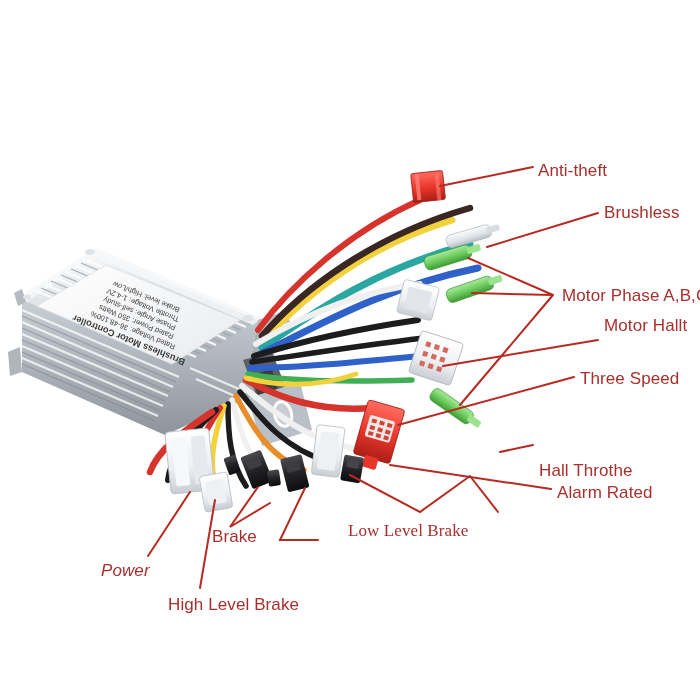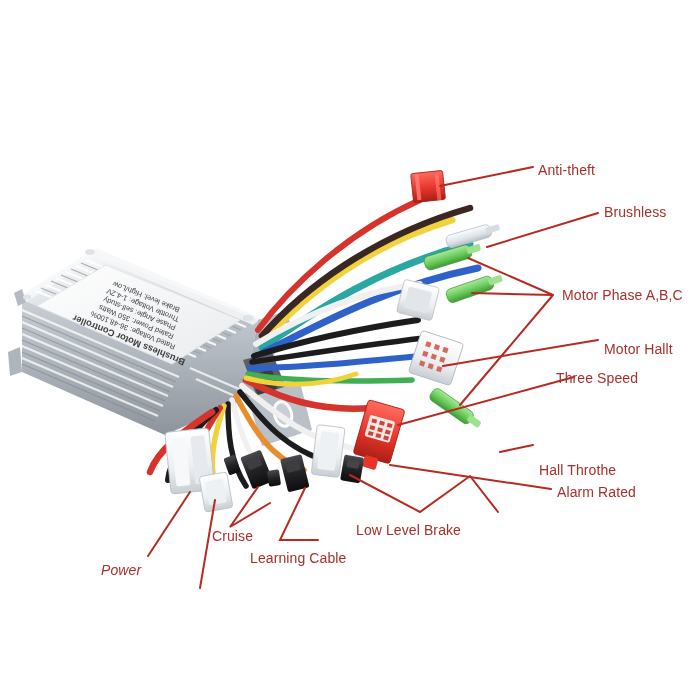--- a/index.html
+++ b/index.html
@@ -1,20 +1,20 @@
 <!DOCTYPE html>
 <html><head>
 <meta charset="utf-8">
 <style>
   html,body{margin:0;padding:0;background:#ffffff;}
   body{font-family:"Liberation Sans", sans-serif;}
   #stage{position:relative;width:700px;height:700px;background:#ffffff;overflow:hidden;}
   #art{position:absolute;left:0;top:0;width:700px;height:700px;}
   .lbl{position:absolute;color:#a8302c;font-family:"Liberation Sans",sans-serif;
-       font-size:14px;line-height:19px;white-space:nowrap;letter-spacing:.1px;text-align:center;}
+       font-size:17px;line-height:19px;white-space:nowrap;letter-spacing:.1px;text-align:center;}
 </style>
 </head>
 <body>
 
 <div id="stage">
 
   <svg id="art" viewBox="0 0 700 700">
     <defs>
       <linearGradient id="caseTop" x1="0" y1="0" x2="0.35" y2="1">
         <stop offset="0%" stop-color="#fdfdfd"></stop>
@@ -282,22 +282,22 @@
 
       <line x1="190" y1="492" x2="148" y2="556"></line>
 
       <line x1="215" y1="500" x2="200" y2="588"></line>
     </g>
   </svg>
 
   <div class="lbl" style="left:538px;top:161px;">Anti-theft</div>
   <div class="lbl" style="left:604px;top:203px;">Brushless</div>
   <div class="lbl" style="left:562px;top:286px;">Motor Phase A,B,C</div>
-  <div class="lbl" style="left:604px;top:340px;">Motor Hallt</div>
-  <div class="lbl" style="left:556px;top:369px;">Three Speed</div>
+  <div class="lbl" style="left:604px;top:316px;">Motor Hallt</div>
+  <div class="lbl" style="left:580px;top:369px;">Three Speed</div>
   <div class="lbl" style="left:539px;top:441px;margin-top:20px;">Hall Throthe</div>
   <div class="lbl" style="left:557px;top:483px;">Alarm Rated</div>
-  <div class="lbl" style="left:356px;top:521px;">Low Level Brake</div>
-  <div class="lbl" style="left:212px;top:527px;">Cruise</div>
-  <div class="lbl" style="left:250px;top:549px;">Learning Cable</div>
+  <div class="lbl" style="left:348px;top:521px;font-family:Liberation Serif, serif;">Low Level Brake</div>
+  <div class="lbl" style="left:212px;top:527px;">Brake</div>
   <div class="lbl" style="left:101px;top:561px;font-style:italic;">Power</div>
+  <div class="lbl" style="left:168px;top:595px;">High Level Brake</div>
 
 </div>
 
 </body></html>

